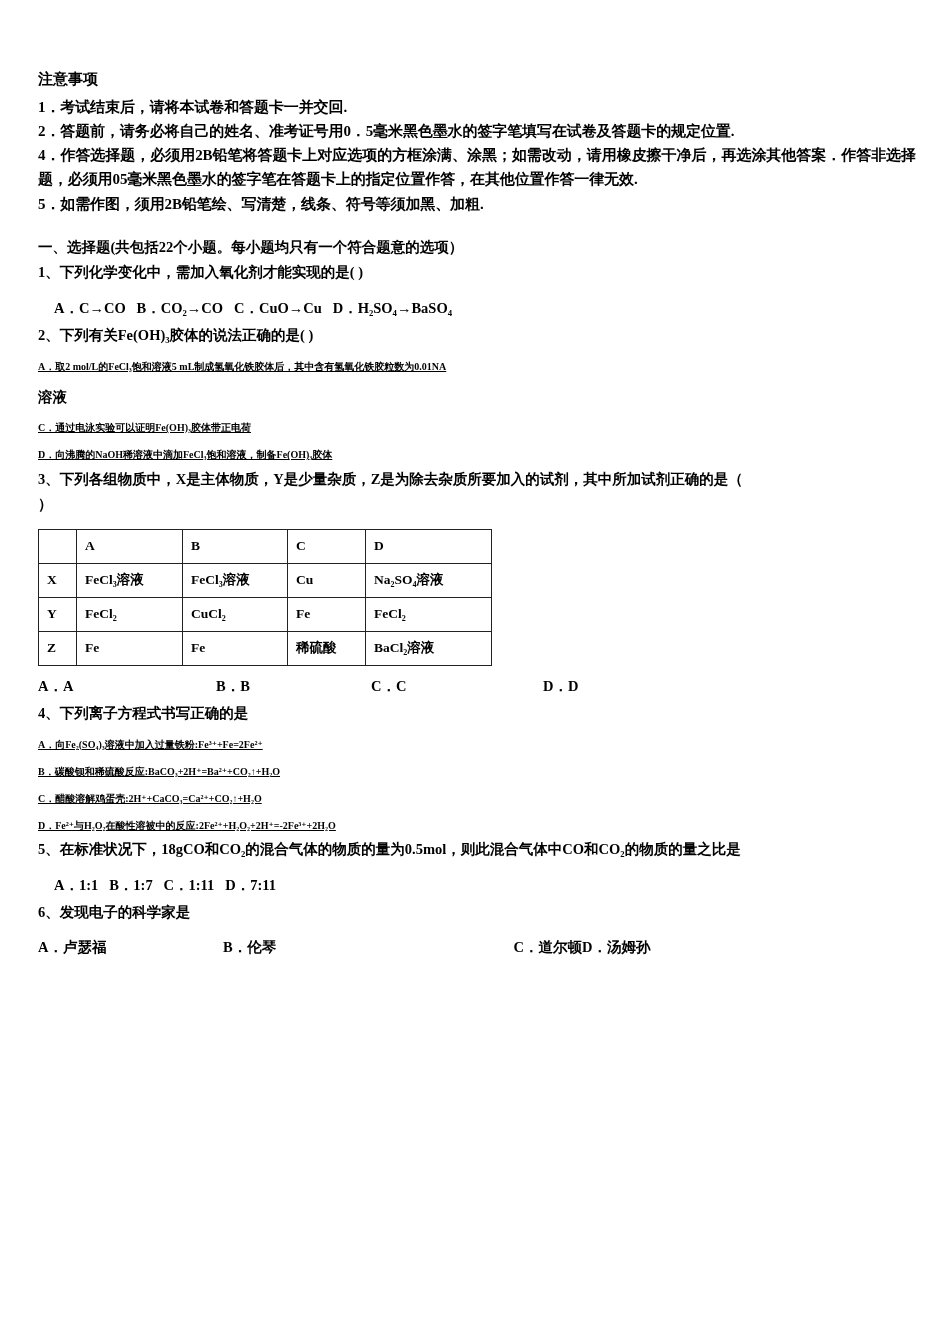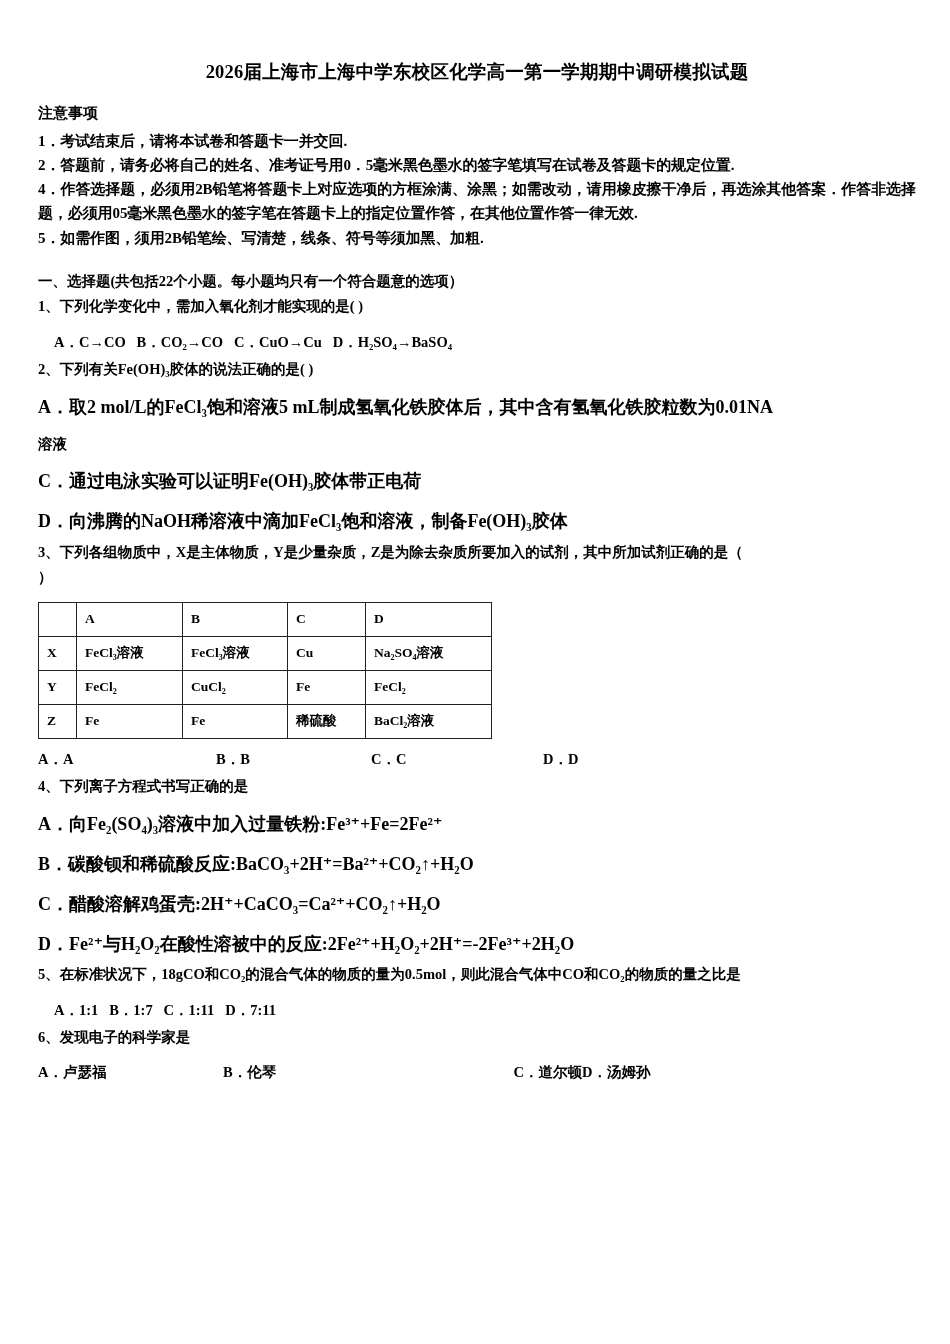--- a/index.html
+++ b/index.html
@@ -68,25 +68,26 @@
   .q-stem {
     font-size: 14.5px;
     font-weight: bold;
     line-height: 1.62;
     margin: 2px 0 0 0;
     text-align: justify;
   }
   .q-stem.loose { margin-top: 4px; }
 
   .opt-line {
-    font-size: 18px;
+    font-size: 10px;
     font-weight: bold;
     line-height: 1.62;
     margin: 11px 0 0 0;
     text-align: justify;
+    text-decoration: underline;
   }
   .opt-cont {
     font-size: 14.5px;
     font-weight: bold;
     line-height: 1.62;
     margin: 11px 0 0 0;
   }
 
   
   .opt-row {
@@ -142,21 +143,20 @@
   .col-b { width: 105px; }
   .col-c { width: 78px; }
   .col-d { width: 126px; }
 </style>
 </head>
 <body>
 
 <div class="page">
   <div class="inner">
 
-    <h1 class="doc-title">2026届上海市上海中学东校区化学高一第一学期期中调研模拟试题</h1>
 
     <div class="notice-block">
       <p class="notice-head">注意事项</p>
       <p class="notice-item">1．考试结束后，请将本试卷和答题卡一并交回.</p>
       <p class="notice-item">2．答题前，请务必将自己的姓名、准考证号用0．5毫米黑色墨水的签字笔填写在试卷及答题卡的规定位置.</p>
       <p class="notice-item">4．作答选择题，必须用2B铅笔将答题卡上对应选项的方框涂满、涂黑；如需改动，请用橡皮擦干净后，再选涂其他答案．作答非选择题，必须用05毫米黑色墨水的签字笔在答题卡上的指定位置作答，在其他位置作答一律无效.</p>
       <p class="notice-item">5．如需作图，须用2B铅笔绘、写清楚，线条、符号等须加黑、加粗.</p>
     </div>
 
     <p class="section-head">一、选择题(共包括22个小题。每小题均只有一个符合题意的选项）</p>

